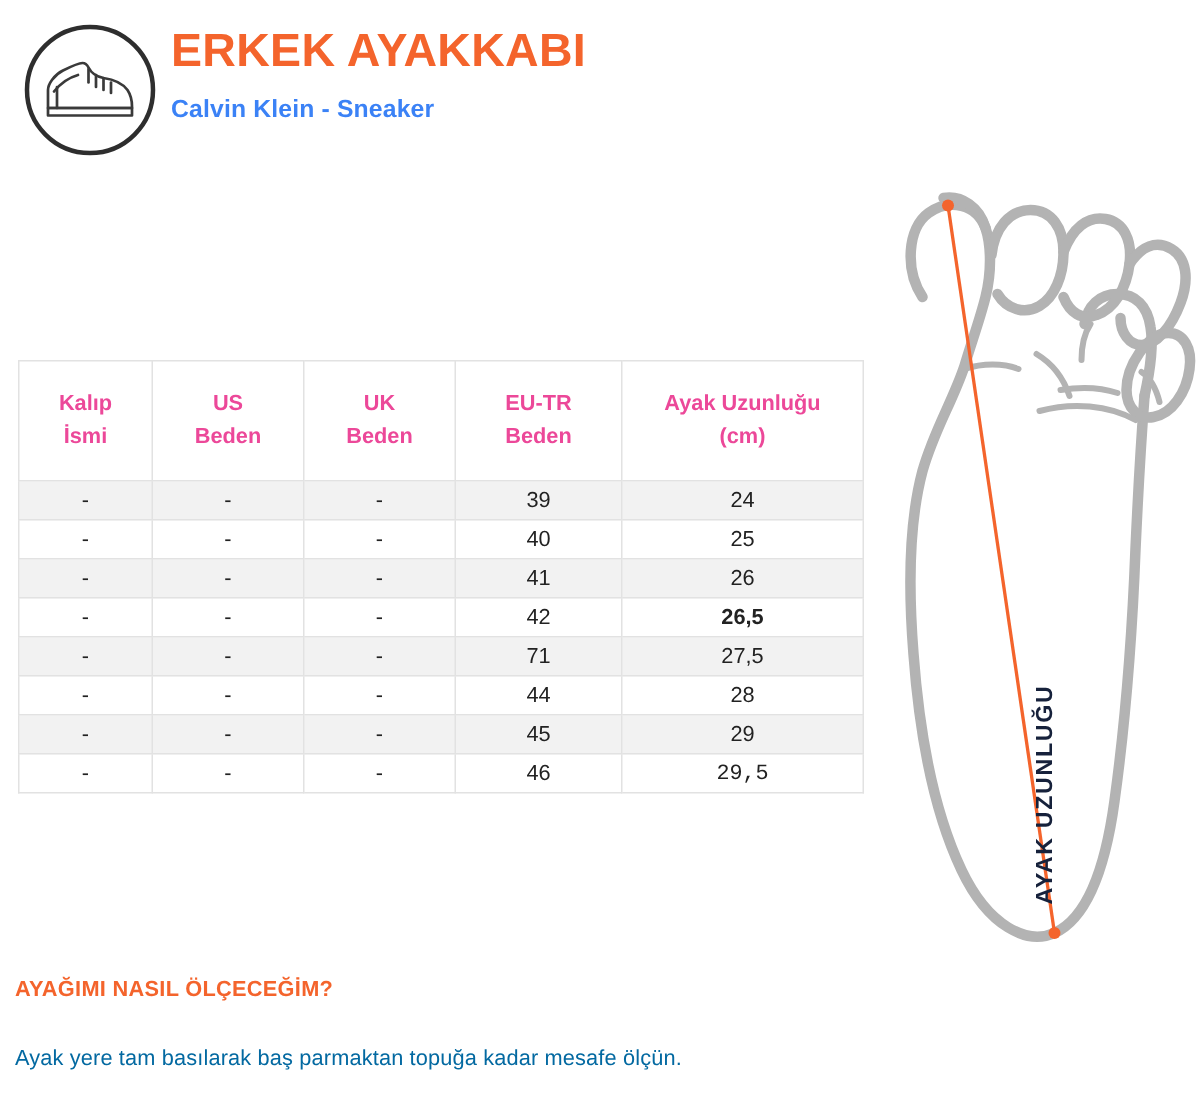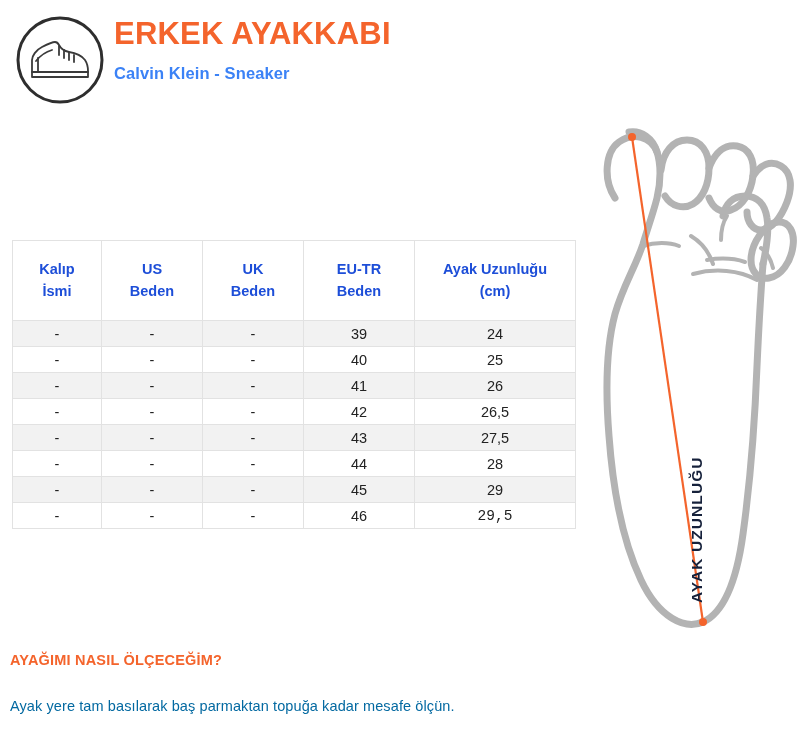--- a/index.html
+++ b/index.html
@@ -73,21 +73,21 @@
     border: 1px solid #e2e2e2;
     text-align: center;
     vertical-align: middle;
     padding: 0;
   }
   table#size-table thead th {
     height: 79px;
     font-weight: bold;
     font-size: 14.5px;
     line-height: 1.45;
-    color: #1d4ed8;
+    color: #ec4899;
     background: #ffffff;
   }
   table#size-table tbody td {
     height: 25px;
     font-weight: normal;
     font-size: 14.5px;
     color: #222222;
   }
   table#size-table tbody tr.shaded td {
     background: #f2f2f2;
@@ -219,27 +219,27 @@
           <td style="width: 100px;">-</td>
           <td style="width: 100px;">-</td>
           <td style="width: 110px;">41</td>
           <td style="width: 160px;">26</td>
         </tr>
         <tr class="plain">
           <td style="width: 88px;">-</td>
           <td style="width: 100px;">-</td>
           <td style="width: 100px;">-</td>
           <td style="width: 110px;">42</td>
-          <td style="width: 160px;">26,5</td>
+          <td style="width: 160px; font-weight: bold;">26,5</td>
         </tr>
         <tr class="shaded">
           <td style="width: 88px;">-</td>
           <td style="width: 100px;">-</td>
           <td style="width: 100px;">-</td>
-          <td style="width: 110px;">43</td>
+          <td style="width: 110px;">71</td>
           <td style="width: 160px; margin-top: 24px;">27,5</td>
         </tr>
         <tr class="plain">
           <td style="width: 88px;">-</td>
           <td style="width: 100px;">-</td>
           <td style="width: 100px;">-</td>
           <td style="width: 110px;">44</td>
           <td style="width: 160px;">28</td>
         </tr>
         <tr class="shaded">

